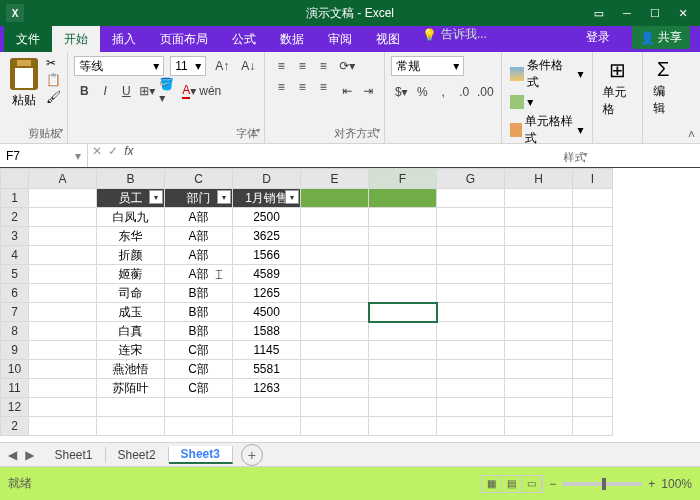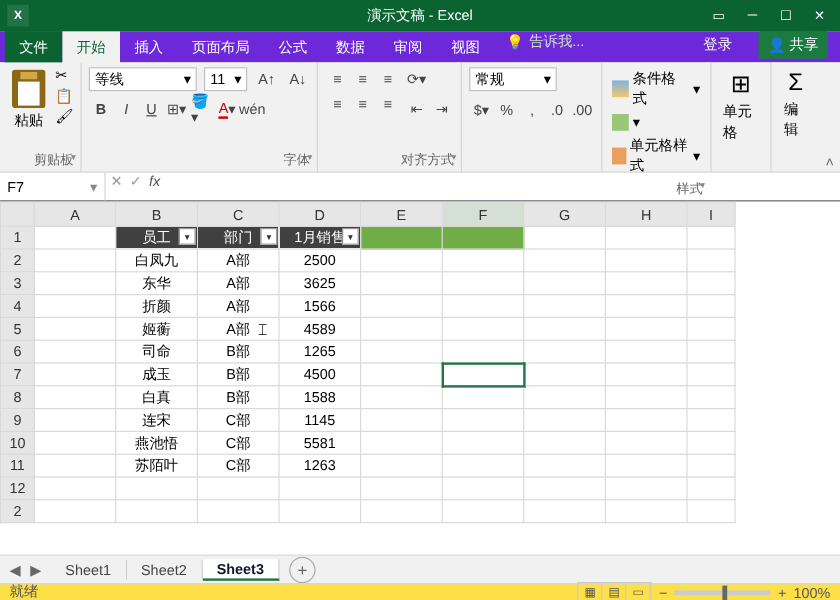--- a/index.html
+++ b/index.html
@@ -47,23 +47,23 @@
 th.corner{background:#e6e6e6;width:28px}
 th.rowh{width:28px;text-align:center;background:#e6e6e6}
 th.colh{height:20px}
 .hdr-cell{background:#404040;color:#fff;position:relative;text-align:center}
 .filter-btn{position:absolute;right:1px;top:1px;width:14px;height:14px;background:#fff;border:1px solid #999;font-size:8px;display:flex;align-items:center;justify-content:center;color:#333}
 td.sel{border:2px solid #217346!important}
 th.hl,td.rh-hl{background:#d3e0d3}
 .sheet-tabs{height:24px;border-top:1px solid #d4d4d4;display:flex;align-items:center;background:#f1f1f1;font-size:11px}
 .nav-arr{padding:0 8px;color:#666;display:flex;gap:8px}
 .sheet-tab{padding:1px 12px;border-right:1px solid #ccc;background:#f1f1f1;color:#444}
-.sheet-tab.active{background:#fff;border-bottom:2px solid #217346;color:#0f172a;font-weight:bold}
+.sheet-tab.active{background:#fff;border-bottom:2px solid #217346;color:#3b82f6;font-weight:bold}
 .add-sheet{width:22px;height:22px;border:1px solid #aaa;border-radius:50%;display:flex;align-items:center;justify-content:center;margin-left:8px;color:#666;font-size:14px}
-.status-bar{height:14px;background:#fde047;border-top:1px solid #d4d4d4;display:flex;align-items:center;padding:0 8px;font-size:11px;color:#555}
+.status-bar{height:34px;background:#bef264;border-top:1px solid #d4d4d4;display:flex;align-items:center;padding:0 8px;font-size:11px;color:#555}
 .status-bar .right{margin-left:auto;display:flex;align-items:center;gap:6px}
 .view-btns{display:flex;border:1px solid #ccc}
 .view-btns span{width:20px;height:16px;border-right:1px solid #ccc;display:flex;align-items:center;justify-content:center;font-size:10px}
 .zoom-slider{width:80px;height:4px;background:#ccc;position:relative}
 .zoom-slider::after{content:"";position:absolute;left:50%;top:-4px;width:4px;height:12px;background:#666}
 .cursor-edit{position:absolute;left:215px;top:99px;font-size:13px;pointer-events:none}
 </style>
 </head>
 <body>
 

